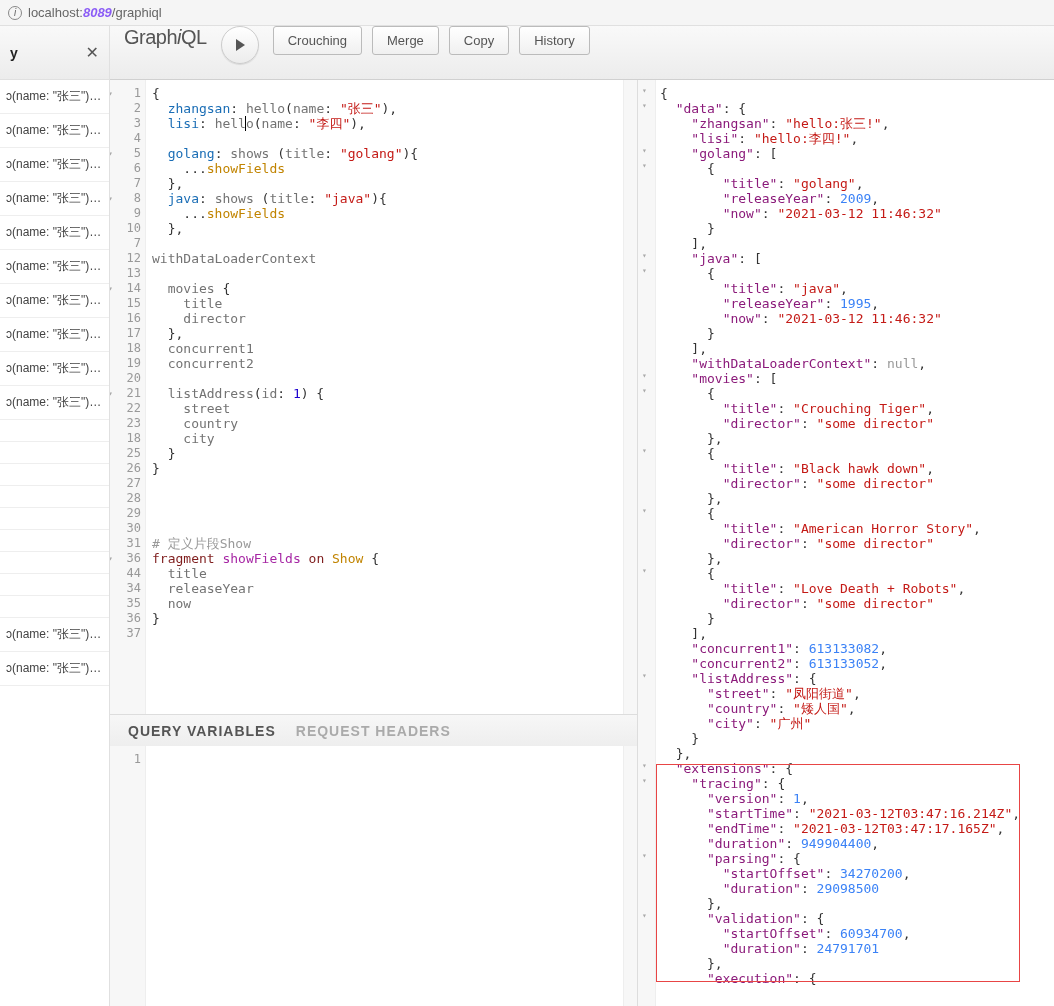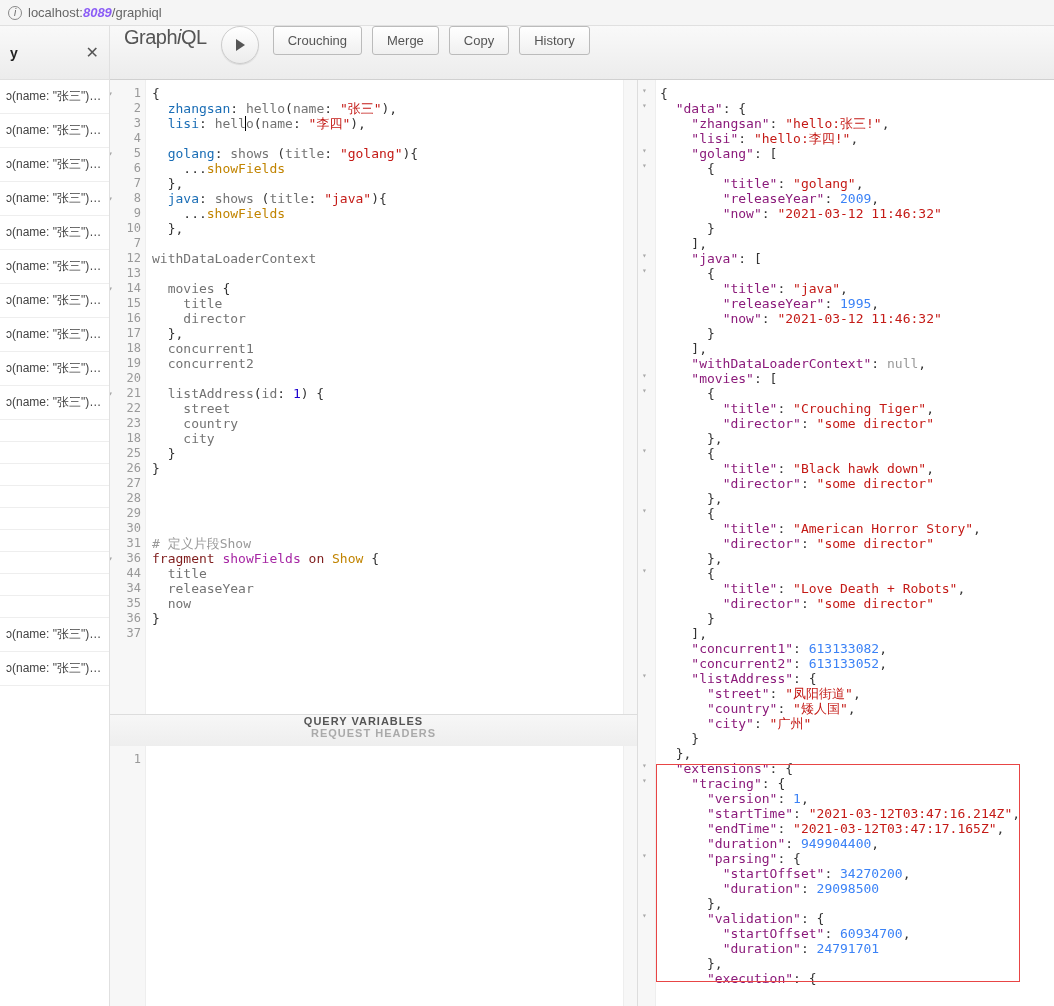--- a/index.html
+++ b/index.html
@@ -33,21 +33,21 @@
 .t-key { color: #1a6db5; }
 .t-attr { color: #737373; text-align: center; }
 .t-str { color: #c41a16; }
 .t-kw { color: #7f1d1d; }
 .t-def { color: #a626a4; }
 .t-type { color: #c18401; }
 .t-num { color: #1c00cf; }
 .t-frag { color: #c18401; }
 .t-comment { color: #999; }
 .cursor { border-left: 1px solid #000; margin-left: -1px; }
-.variables-header { height: 32px; background: linear-gradient(#f7f7f7,#eee); border-top: 1px solid #ddd; display: flex; align-items: center; padding: 0 18px; font-size: 11px; letter-spacing: 1px; font-weight: bold; flex-direction: column; }
+.variables-header { height: 32px; background: linear-gradient(#f7f7f7,#eee); border-top: 1px solid #ddd; display: flex; align-items: center; padding: 0 18px; font-size: 14px; letter-spacing: 1px; font-weight: bold; }
 .variables-header span:first-child { color: #555; margin-right: 20px; cursor: pointer; }
 .variables-header span:last-child { color: #aaa; cursor: pointer; }
 .variables-editor { flex: 0 0 260px; display: flex; font-family: Consolas, Menlo, monospace; font-size: 13px; position: relative; }
 .result-pane { flex: 1; display: flex; overflow: hidden; font-family: Consolas, Menlo, monospace; font-size: 13px; position: relative; }
 .result-gutter { width: 18px; background: #f7f7f7; border-right: 1px solid #eee; position: relative; }
 .fold-mark { position: absolute; font-size: 8px; color: #aaa; left: 4px; }
 .result-code { padding: 6px 0 0 4px; line-height: 15px; white-space: pre; flex: 1; font-size: 13px; overflow: hidden; }
 .jk { color: #8b1a7a; }
 .js { color: #c41a16; }
 .jn { color: #3b82f6; }

